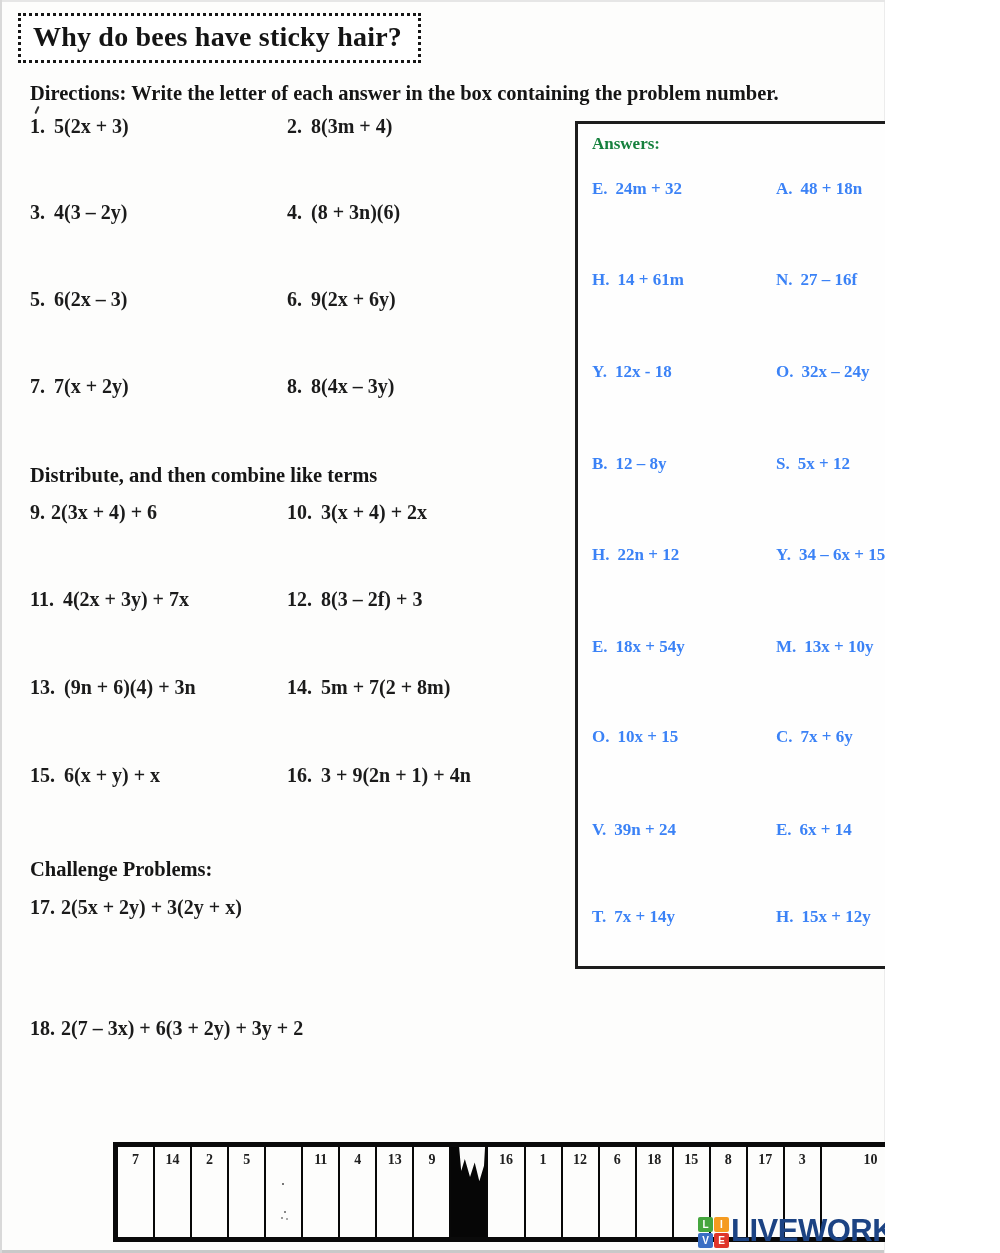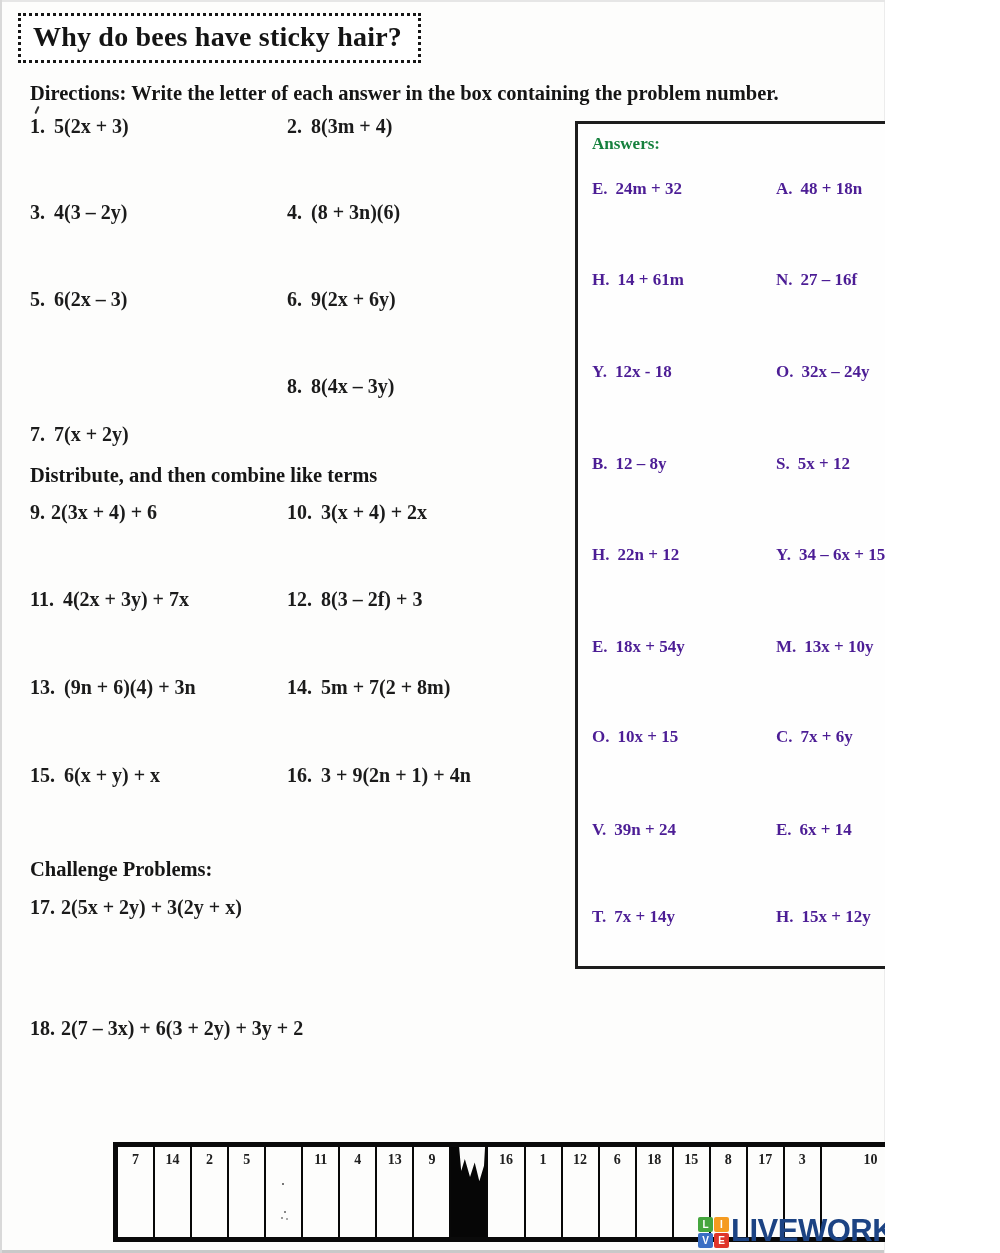--- a/index.html
+++ b/index.html
@@ -16,37 +16,37 @@
 
   
   .stray-mark{position:absolute;left:36px;top:106px;width:2px;height:8px;background:#333;transform:rotate(25deg);border-radius:2px;}
 
   
   .problem{position:absolute;font-size:20px;font-weight:600;color:#1b1b1b;white-space:nowrap;}
   .p-num{display:inline-block;margin-right:9px;}
   #prob-0{left:30px;top:115px;}  #prob-1{left:287px;top:115px;}
   #prob-2{left:30px;top:201px;}  #prob-3{left:287px;top:201px;}
   #prob-4{left:30px;top:288px;}  #prob-5{left:287px;top:288px;}
-  #prob-6{left:30px;top:375px;margin-top:48px;}  #prob-7{left:287px;top:375px;}
+  #prob-6{left:30px;top:375px;}  #prob-7{left:287px;top:375px;}
   #prob-8{left:30px;top:501px;}  #prob-9{left:287px;top:501px;}
   #prob-10{left:30px;top:588px;} #prob-11{left:287px;top:588px;}
   #prob-12{left:30px;top:676px;} #prob-13{left:287px;top:676px;}
   #prob-14{left:30px;top:764px;} #prob-15{left:287px;top:764px;}
   #prob-16{left:30px;top:896px;}
   #prob-17{left:30px;top:1017px;}
   #prob-8 .p-num, #prob-16 .p-num, #prob-17 .p-num{margin-right:6px;}
 
   .section-header{position:absolute;left:30px;font-size:20.5px;font-weight:600;color:#161616;}
   .distribute-header{top:464px;}
   .challenge-header{top:858px;}
 
   
   .answers-box{position:absolute;left:575px;top:121px;width:378px;height:842px;border:3px solid #1d1d1d;background:#fefefe;}
   .answers-label{position:absolute;left:14px;top:10px;font-size:17px;font-weight:700;color:#15803d;}
-  .ans-cell{position:absolute;font-size:17px;font-weight:600;color:#4c1d95;white-space:nowrap;}
+  .ans-cell{position:absolute;font-size:17px;font-weight:600;color:#3b82f6;white-space:nowrap;}
   .ans-cell .a-letter{display:inline-block;margin-right:8px;font-weight:700;}
   .ans-left{left:14px;}  .ans-right{left:198px;}
   .arow-0{top:55px;} .arow-1{top:146px;} .arow-2{top:238px;} .arow-3{top:330px;}
   .arow-4{top:421px;} .arow-5{top:513px;} .arow-6{top:603px;} .arow-7{top:696px;} .arow-8{top:783px;}
 
   
   .strip{position:absolute;left:113px;top:1142px;width:792px;height:100px;border:5px solid #0a0a0a;
          background:#080808;display:flex;box-sizing:border-box;}
   .cell{flex:1;background:#fdfdfc;margin-right:2px;position:relative;text-align:center;
         font-size:14px;font-weight:700;color:#202020;padding-top:5px;box-sizing:border-box;}

